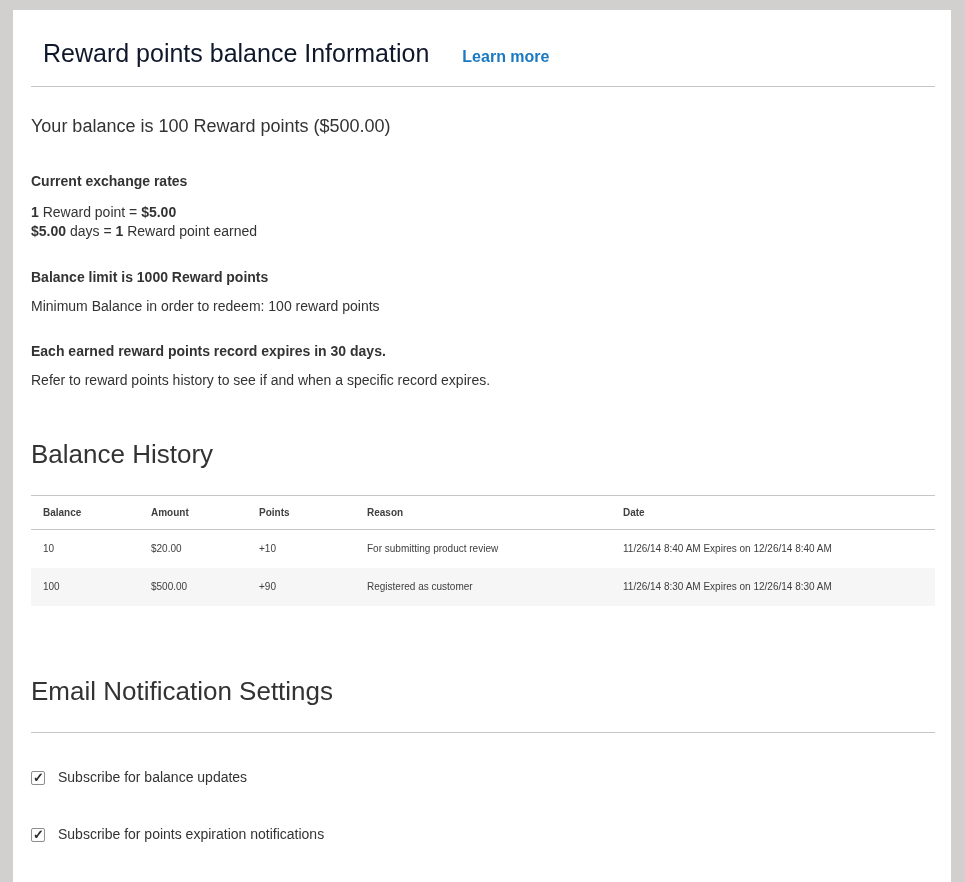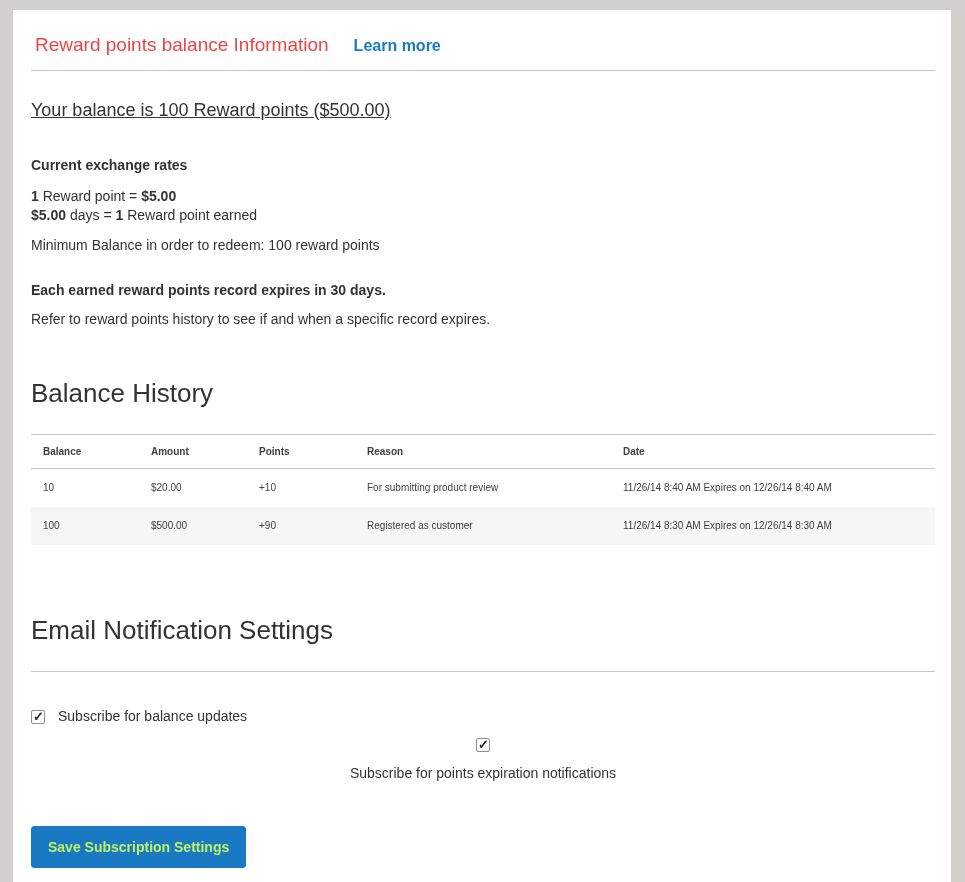--- a/index.html
+++ b/index.html
@@ -24,40 +24,39 @@
   }
   
   .header-row {
     display: flex;
     align-items: baseline;
     gap: 21px;
     border-bottom: 1px solid #c6c6c6;
     padding-bottom: 6px;
   }
   h1.page-title {
-    margin: 4px;
-    font-size: 19px;
+    margin: 12px;
+    font-size: 25px;
     line-height: 30px;
     font-weight: 300;
-    color: #ef4444;
+    color: #0f172a;
   }
   a.learn-more {
     color: #1979c3;
     font-size: 16px;
     font-weight: 600;
     text-decoration: none;
     cursor: pointer;
   }
   
   p { margin: 0; line-height: 17px; }
   .balance-summary {
     margin-top: 28px;
     font-size: 18px;
     line-height: 22px;
-    text-decoration: underline;
   }
   .strong-heading { font-weight: 700; }
   .exchange-heading { margin-top: 36px; }
   .exchange-lines { margin-top: 13px; line-height: 19px; }
   .limit-heading  { margin-top: 28px; }
   .min-note       { margin-top: 12px; }
   .expiry-heading { margin-top: 28px; }
   .expiry-note    { margin-top: 12px; }
   
   h2.block-title {
@@ -95,21 +94,21 @@
   }
   table.history tbody td.date-cell { white-space: nowrap; padding-right: 0; }
   table.history tbody tr:nth-child(even) { background: #f6f6f6; }
   
   .choice-field {
     display: flex;
     align-items: center;
     gap: 13px;
   }
   .choice-field.first  { margin-top: 36px; }
-  .choice-field.second { margin-top: 13px; flex-direction: column; }
+  .choice-field.second { margin-top: 40px; }
   input[type="checkbox"] {
     appearance: none;
     -webkit-appearance: none;
     width: 14px;
     height: 14px;
     border: 1px solid #8e8e8e;
     border-radius: 2px;
     background: #fdfdfd;
     margin: 0;
     position: relative;
@@ -158,20 +157,21 @@
     <a class="learn-more" href="#">Learn more</a>
   </div>
 
   
   <p class="balance-summary">Your balance is 100 Reward points ($500.00)</p>
 
   <p class="strong-heading exchange-heading">Current exchange rates</p>
 
   <p class="exchange-lines"><span><strong>1</strong><span> Reward point = </span><strong>$5.00</strong></span><br><span><strong>$5.00</strong><span> days = </span><strong>1</strong><span> Reward point earned</span></span></p>
 
+  <p class="strong-heading limit-heading">Balance limit is 1000 Reward points</p>
   <p class="min-note">Minimum Balance in order to redeem: 100 reward points</p>
 
   <p class="strong-heading expiry-heading">Each earned reward points record expires in 30 days.</p>
   <p class="expiry-note">Refer to reward points history to see if and when a specific record expires.</p>
 
   
   <h2 class="block-title">Balance History</h2>
 
   <table class="history">
     <colgroup>

